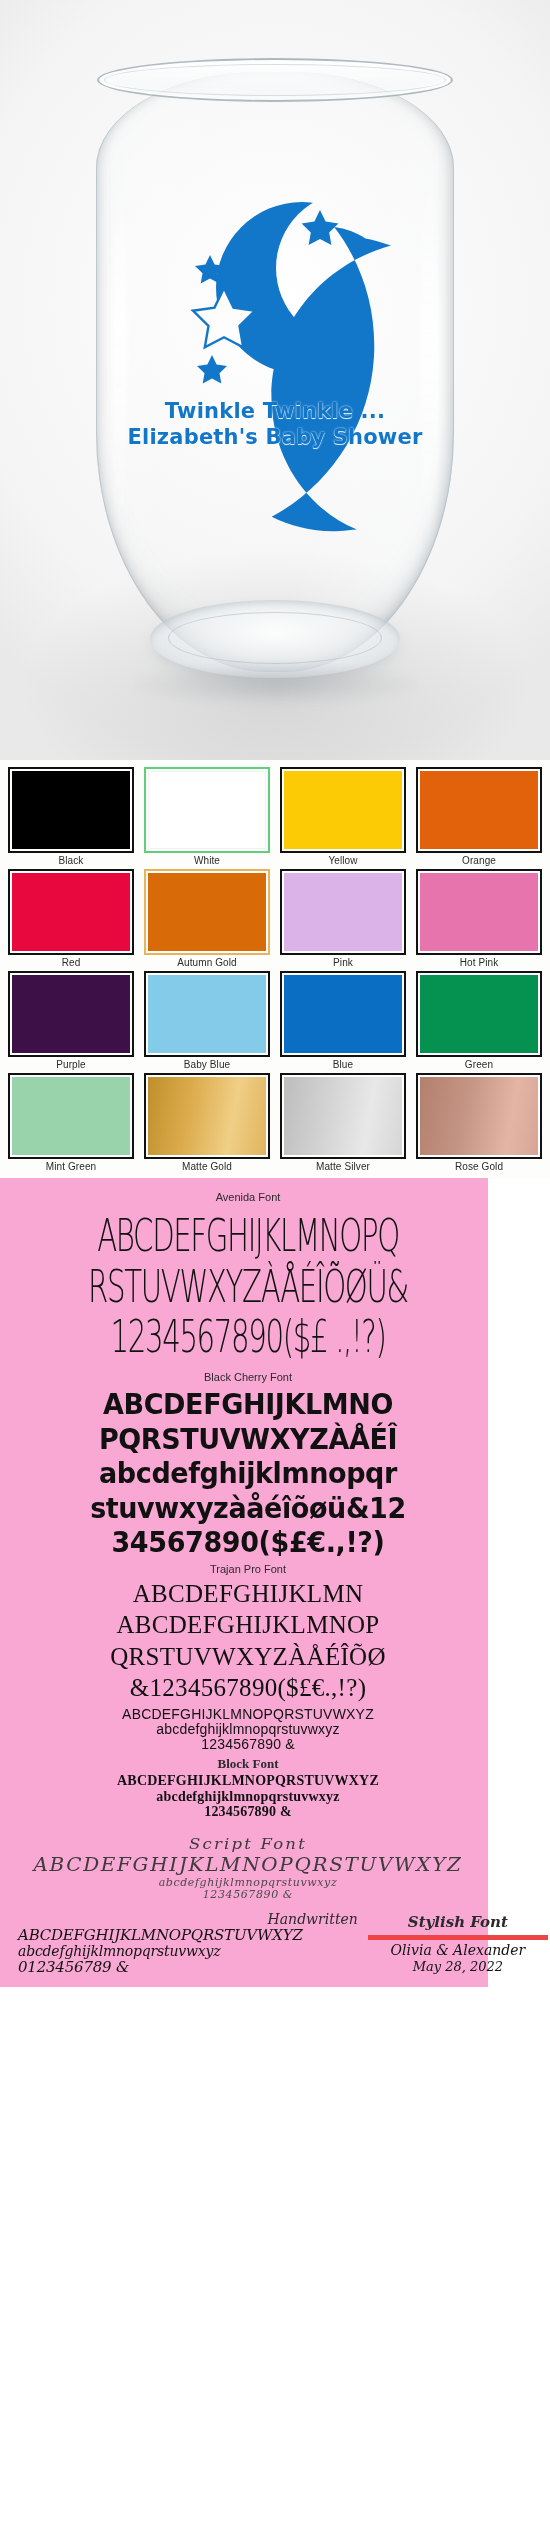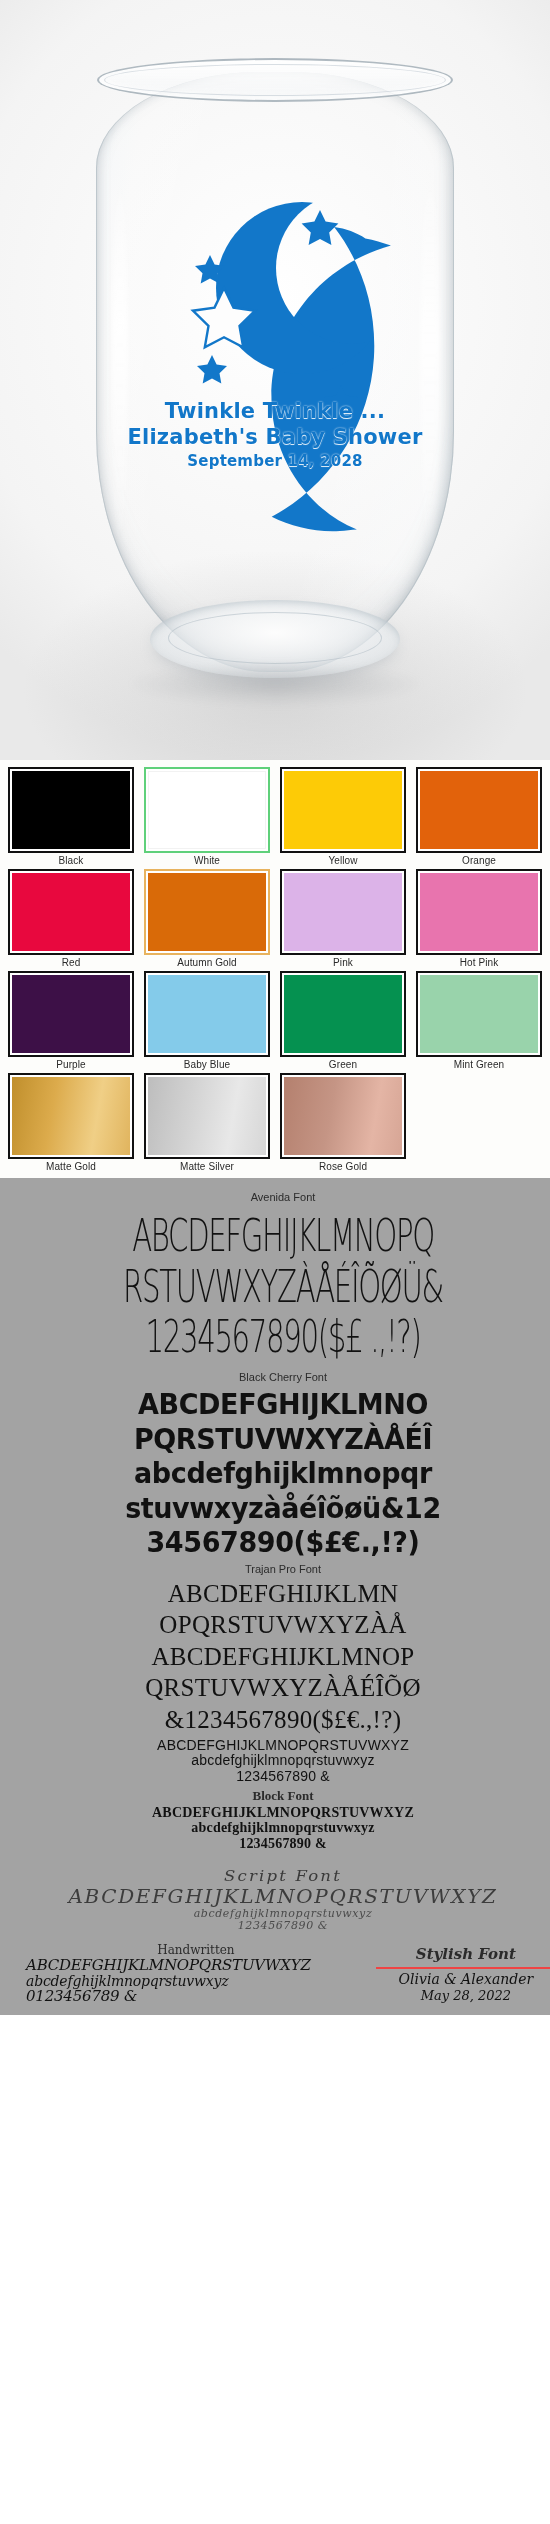--- a/index.html
+++ b/index.html
@@ -152,23 +152,23 @@
     text-align: center;
     font-size: 10px;
     color: #2a2a2a;
     padding-top: 2px;
     font-family: "Liberation Sans", sans-serif;
     letter-spacing: .1px;
   }
 
   
   .font-sheet {
-    width: 550px;
-    background: #a3a3a3;
-    padding: 8px 0 4px 16px;
+    width: 488px;
+    background: #f9a8d4;
+    padding: 8px 0 4px 8px;
   }
   .font-block { text-align: center; }
   .font-title {
     font-size: 11px;
     color: #2b2b2b;
     font-family: "Liberation Sans", sans-serif;
     margin: 5px 0 2px 0;
   }
   .font-row { line-height: 1.02; color: #111; white-space: nowrap; }
 
@@ -260,44 +260,45 @@
   .bottom-row {
     display: flex;
     width: 550px;
     padding: 10px 10px 6px 10px;
     gap: 10px;
     align-items: flex-start;
   }
   .handwritten { flex: 1 1 62%; text-align: left; }
   .handwritten .font-title {
     font-family: "DejaVu Serif", serif;
-    font-size: 12px;
+    font-style: italic;
+    font-size: 14px;
     font-weight: 400;
     margin: 0 0 1px 0;
-    text-align: center;
+    text-align: right;
   }
   .handwritten .font-row {
     font-family: "DejaVu Serif", serif;
     font-style: italic;
     font-size: 15px;
     letter-spacing: -.2px;
     margin: 0 0 1px 0;
     text-align: left;
   }
   .handwritten .hw-lower { font-size: 14px; }
   .handwritten .hw-nums  { font-size: 15px; }
 
   .stylish { flex: 0 0 34%; text-align: center; padding-top: 2px; }
   .stylish .font-title {
     font-family: "DejaVu Serif", serif;
     font-style: italic;
     font-weight: 700;
     font-size: 15px;
     margin: 0 0 3px 0;
-    border-bottom: 2px solid #ef4444;
+    border-bottom: 5px solid #ef4444;
     padding-bottom: 4px;
   }
   .stylish .font-row {
     font-family: "DejaVu Serif", serif;
     font-style: italic;
     font-weight: 400;
     font-size: 14px;
     margin: 3px 0;
   }
   .stylish .st-date { font-size: 13px; }
@@ -345,21 +346,20 @@
       <path d="M210 255 l4.6 9.4 10.4 1.5 -7.5 7.3 1.8 10.3 -9.3 -4.9 -9.3 4.9 1.8 -10.3 -7.5 -7.3 10.4 -1.5 z"></path>
       <path d="M212 355 l4.6 9.4 10.4 1.5 -7.5 7.3 1.8 10.3 -9.3 -4.9 -9.3 4.9 1.8 -10.3 -7.5 -7.3 10.4 -1.5 z"></path>
       <path d="M341 385 l5.2 10.6 11.8 1.7 -8.5 8.3 2 11.7 -10.5 -5.5 -10.5 5.5 2 -11.7 -8.5 -8.3 11.8 -1.7 z"></path>
     </g>
 
     <path d="M224 288 l9.5 19.6 21.6 3.1 -15.6 15.2 3.7 21.5 -19.2 -10.1 -19.2 10.1 3.7 -21.5 -15.6 -15.2 21.6 -3.1 z" fill="#fdfdfd" stroke="#1277c9" stroke-width="2.4"></path>
   </svg>
 
   <div class="imprint-text" id="line1" style="color:#1277c9">Twinkle Twinkle ...</div>
   <div class="imprint-text" id="line2" style="color:#1277c9">Elizabeth's Baby Shower</div>
-  <div class="imprint-text" id="line3" style="color:#1277c9">September 14, 2028</div>
 </div>
 
 <div class="color-grid" id="color-grid">
     <div class="swatch-cell">
       <div class="swatch-frame">
         <div class="swatch-chip" style="background: rgb(0, 0, 0);"></div>
       </div>
       <div class="swatch-label">Black</div>
     </div>
     <div class="swatch-cell">
@@ -408,20 +408,26 @@
       <div class="swatch-frame">
         <div class="swatch-chip" style="background: rgb(61, 16, 71);"></div>
       </div>
       <div class="swatch-label">Purple</div>
     </div>
     <div class="swatch-cell">
       <div class="swatch-frame">
         <div class="swatch-chip" style="background: rgb(132, 203, 234);"></div>
       </div>
       <div class="swatch-label">Baby Blue</div>
+    </div>
+    <div class="swatch-cell">
+      <div class="swatch-frame">
+        <div class="swatch-chip" style="background: rgb(10, 111, 194);"></div>
+      </div>
+      <div class="swatch-label">Blue</div>
     </div>
     <div class="swatch-cell">
       <div class="swatch-frame">
         <div class="swatch-chip" style="background: rgb(5, 145, 80);"></div>
       </div>
       <div class="swatch-label">Green</div>
     </div>
     <div class="swatch-cell">
       <div class="swatch-frame">
         <div class="swatch-chip" style="background: rgb(153, 211, 171);"></div>
@@ -462,21 +468,20 @@
     <div class="font-row">ABCDEFGHIJKLMNO</div>
     <div class="font-row">PQRSTUVWXYZÀÅÉÎ</div>
     <div class="font-row">abcdefghijklmnopqr</div>
     <div class="font-row">stuvwxyzàåéîõøü&amp;12</div>
     <div class="font-row">34567890($£€.,!?)</div>
   </div>
 
   <div class="font-block trajan">
     <div class="font-title">Trajan Pro Font</div>
     <div class="font-row">ABCDEFGHIJKLMN</div>
-    <div class="font-row">OPQRSTUVWXYZÀÅ</div>
     <div class="font-row">ABCDEFGHIJKLMNOP</div>
     <div class="font-row">QRSTUVWXYZÀÅÉÎÕØ</div>
     <div class="font-row">&amp;1234567890($£€.,!?)</div>
   </div>
 
   <div class="font-block arialblk">
     <div class="font-row">ABCDEFGHIJKLMNOPQRSTUVWXYZ</div>
     <div class="font-row">abcdefghijklmnopqrstuvwxyz</div>
     <div class="font-row">1234567890 &amp;</div>
   </div>

